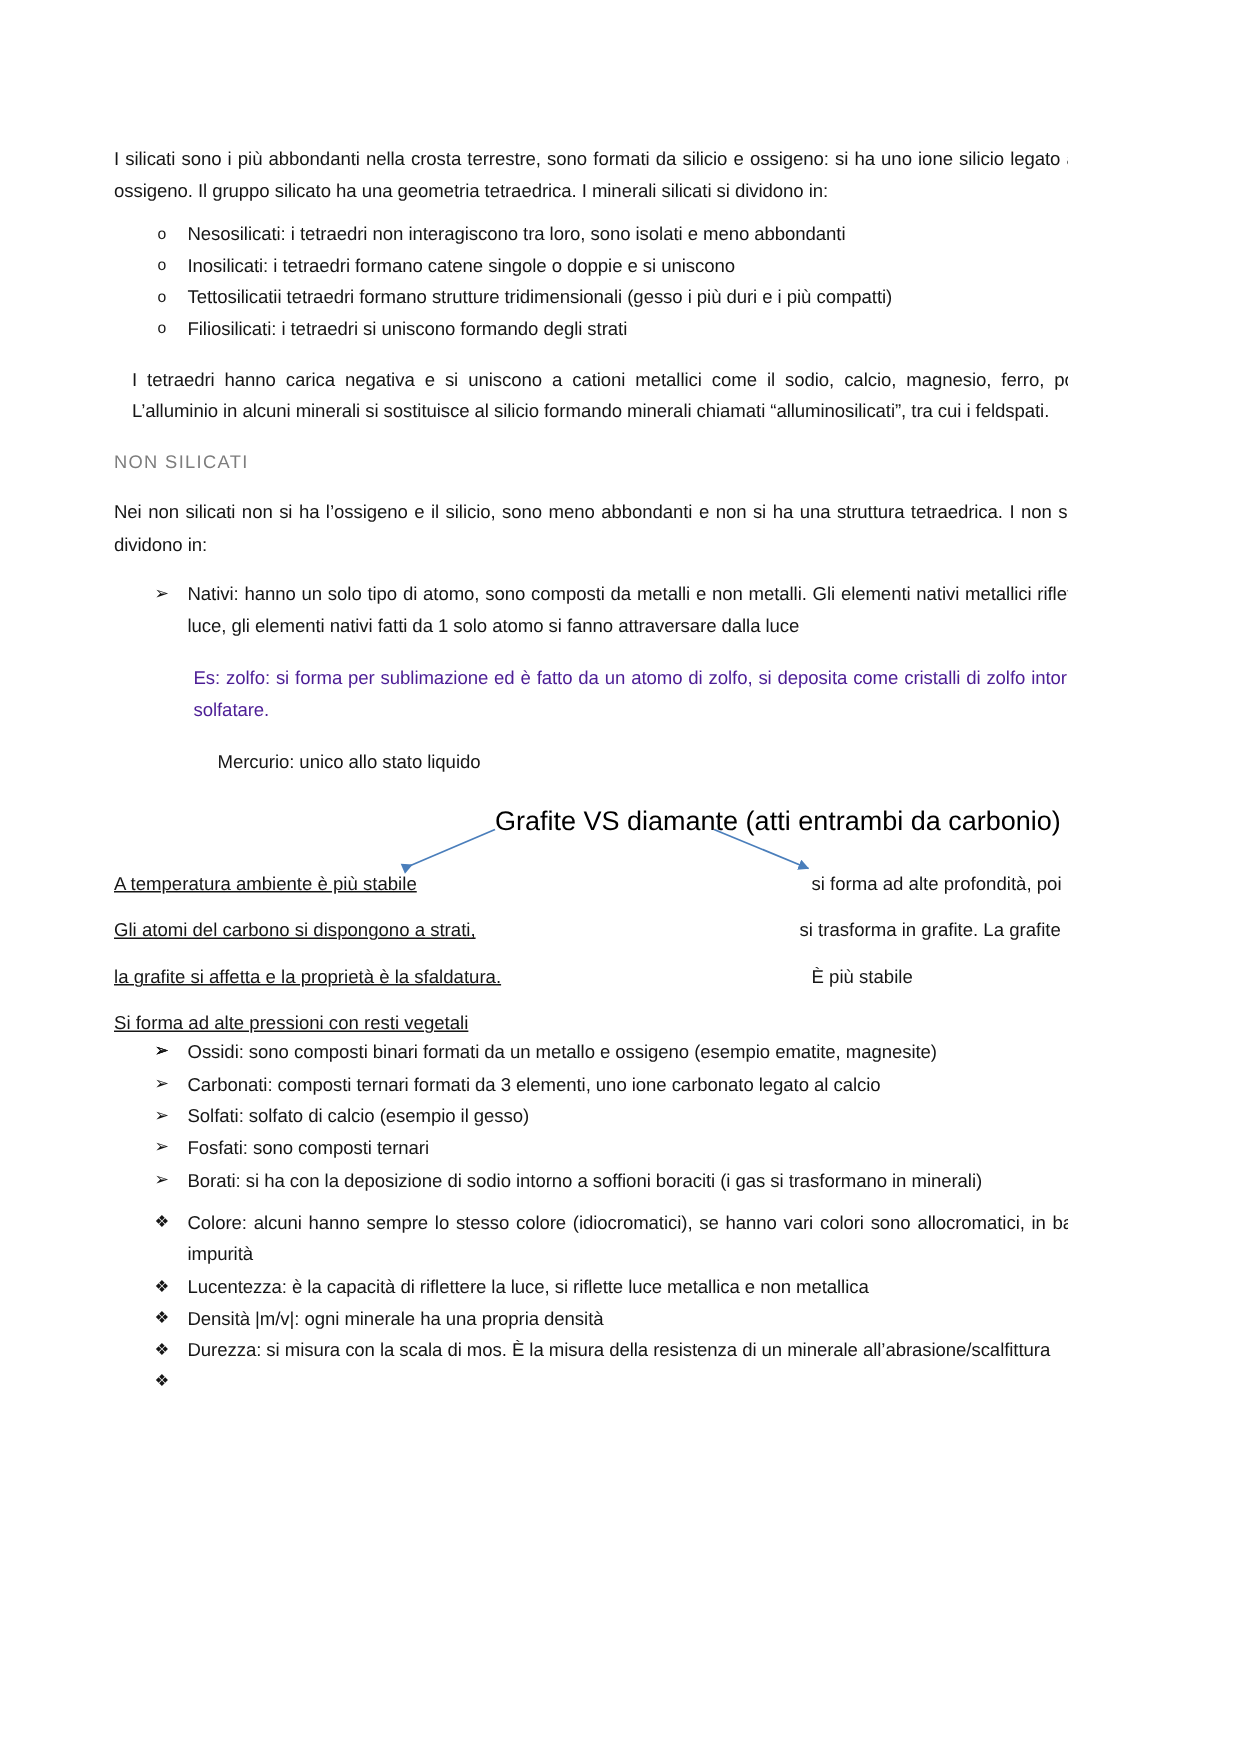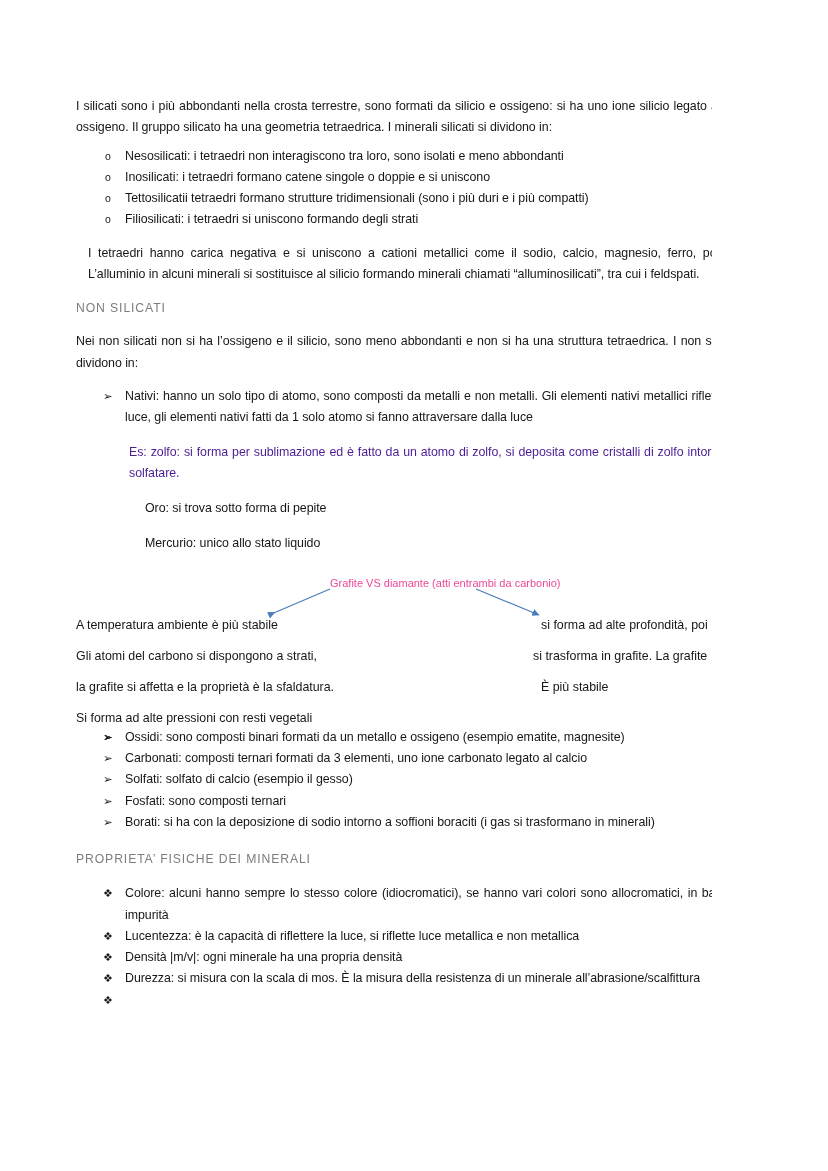--- a/index.html
+++ b/index.html
@@ -120,24 +120,24 @@
   
   .vs-block {
     position: relative;
     height: 154px;
     margin-top: 18px;
   }
   .vs-title {
     position: absolute;
     left: 254px;
     top: 0;
-    font-size: 11px;
+    font-size: 18px;
     line-height: 20px;
     white-space: nowrap;
-    color: #ec4899;
+    color: #000000;
   }
   .vs-arrows {
     position: absolute;
     left: 0;
     top: 0;
     width: 676px;
     height: 66px;
     pointer-events: none;
   }
   .vs-row {
@@ -147,20 +147,21 @@
     height: 21px;
     font-size: 12.4px;
     line-height: 21px;
     color: #161616;
   }
   .vs-left {
     position: absolute;
     left: 0;
     top: 0;
     white-space: nowrap;
+    text-decoration: underline;
   }
   .vs-right {
     position: absolute;
     top: 0;
     white-space: nowrap;
   }
   .vs-r1 { top: 42px; }
   .vs-r2 { top: 73px; }
   .vs-r3 { top: 104px; }
   .vs-r4 { top: 135px; }
@@ -177,21 +178,21 @@
       <li>
         <span class="bullet">o</span>
         <span>Nesosilicati: i tetraedri non interagiscono tra loro, sono isolati e meno abbondanti</span>
       </li>
       <li>
         <span class="bullet">o</span>
         <span>Inosilicati: i tetraedri formano catene singole o doppie e si uniscono</span>
       </li>
       <li>
         <span class="bullet">o</span>
-        <span>Tettosilicatii tetraedri formano strutture tridimensionali (sono i più duri e i più compatti)</span>
+        <span>Tettosilicatii tetraedri formano strutture tridimensionali (gesso i più duri e i più compatti)</span>
       </li>
       <li>
         <span class="bullet">o</span>
         <span>Filiosilicati: i tetraedri si uniscono formando degli strati</span>
       </li>
     </ul>
 
     <p class="para" style="margin-top:12px;margin-left:12px;">I tetraedri hanno carica negativa e si uniscono a cationi metallici come il sodio, calcio, magnesio, ferro, potassio. L’alluminio in alcuni minerali si sostituisce al silicio formando minerali chiamati “alluminosilicati”, tra cui i feldspati.</p>
 
     <h2 class="heading">NON SILICATI</h2>
@@ -200,21 +201,20 @@
 
     <ul class="blist list-arrow" style="margin-top:12px;margin-bottom:0;">
       <li>
         <span class="bullet">➢</span>
         <span>Nativi: hanno un solo tipo di atomo, sono composti da metalli e non metalli. Gli elementi nativi metallici riflettono la luce, gli elementi nativi fatti da 1 solo atomo si fanno attraversare dalla luce</span>
       </li>
     </ul>
 
     <p class="sub-para spaced">Es: zolfo: si forma per sublimazione ed è fatto da un atomo di zolfo, si deposita come cristalli di zolfo intorno alle solfatare.</p>
 
-    <p class="sub-sub-para spaced">Oro: si trova sotto forma di pepite</p>
 
     <p class="sub-sub-para spaced">Mercurio: unico allo stato liquido</p>
 
     <div class="vs-block">
 
       <div class="vs-title">Grafite VS diamante (atti entrambi da carbonio)</div>
 
       <svg class="vs-arrows" viewBox="0 0 676 66" width="676" height="66">
         <defs>
           <marker id="ahL" markerWidth="7" markerHeight="7" refX="5.6" refY="3" orient="auto">
@@ -271,21 +271,20 @@
       <li>
         <span class="bullet">➢</span>
         <span>Fosfati: sono composti ternari</span>
       </li>
       <li>
         <span class="bullet">➢</span>
         <span>Borati: si ha con la deposizione di sodio intorno a soffioni boraciti (i gas si trasformano in minerali)</span>
       </li>
     </ul>
 
-    <h2 class="heading" style="margin-top:16px;margin-bottom:14px;">PROPRIETA’ FISICHE DEI MINERALI</h2>
 
     <ul class="blist list-fleuron">
       <li>
         <span class="bullet">❖</span>
         <span>Colore: alcuni hanno sempre lo stesso colore (idiocromatici), se hanno vari colori sono allocromatici, in base alle impurità</span>
       </li>
       <li>
         <span class="bullet">❖</span>
         <span>Lucentezza: è la capacità di riflettere la luce, si riflette luce metallica e non metallica</span>
       </li>

